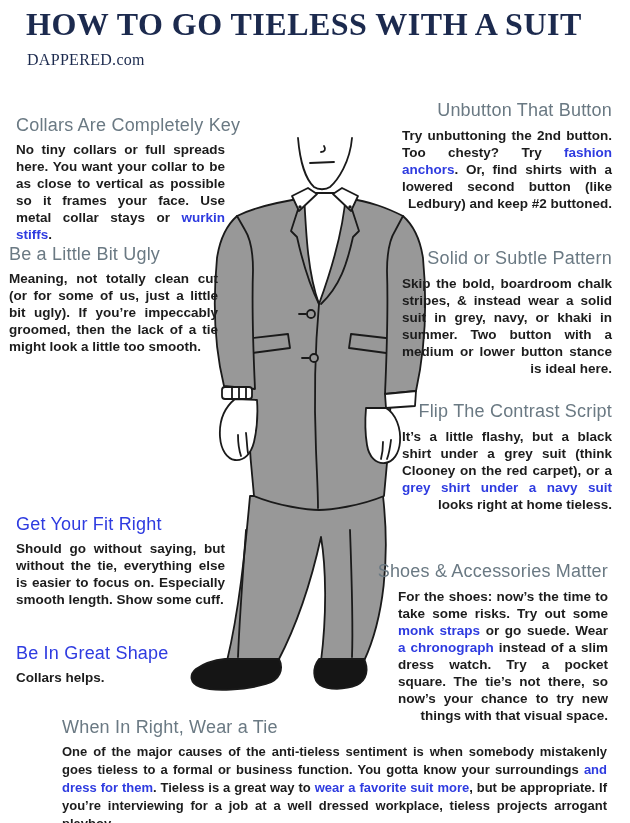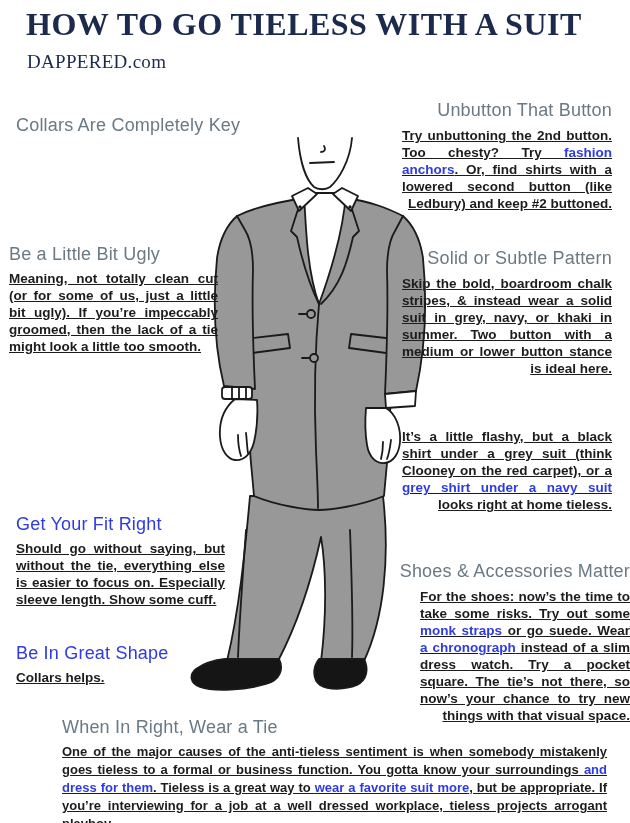--- a/index.html
+++ b/index.html
@@ -2,27 +2,27 @@
 <html style="--title-navy: #1C2A4E; --heading-gray: #6A7983; --link-blue: #2E3BE0; --body-black: #1C1C1C; --suit-gray: #989898; --suit-outline: #1A1A1A; --shoe-black: #151515; --shirt-white: #FFFFFF; --page-bg: #FFFFFF;"><head>
 <meta charset="utf-8">
 <style>
   html,body{margin:0;padding:0;}
   .page{position:relative;width:630px;height:823px;background:var(--page-bg,#fff);
         font-family:"Liberation Sans",sans-serif;overflow:hidden;}
   .title{position:absolute;left:26px;top:6px;font-family:"Liberation Serif",serif;
          font-weight:bold;font-size:32px;letter-spacing:0.5px;
          color:var(--title-navy,#1C2A4E);white-space:nowrap;margin:0;}
   .site{position:absolute;left:27px;top:51px;font-family:"Liberation Serif",serif;
-        font-size:19px;color:var(--title-navy,#1C2A4E);letter-spacing:0.3px;}
+        font-size:16px;color:var(--title-navy,#1C2A4E);letter-spacing:0.3px;}
   .sec{position:absolute;}
   .sec h2{margin:0 0 5px 0;font-size:18px;font-weight:normal;letter-spacing:0.2px;
           color:var(--heading-gray,#6A7983);white-space:nowrap;}
   .sec h2.blue{color:var(--link-blue,#2E3BE0);}
   .sec p{margin:0;font-size:13.5px;line-height:17px;font-weight:bold;
-         color:var(--body-black,#1C1C1C);text-align:justify;text-decoration:underline;}
+         color:var(--body-black,#1C1C1C);text-align:justify;}
   .sec.right h2{position:absolute;right:0;top:0;text-align:left;}
   .sec.right p{margin-top:27px;text-align-last:right;-moz-text-align-last:right;}
   .sec.footer-sec p{font-size:13px;line-height:18px;}
   .lnk{color:var(--link-blue,#2E3BE0);cursor:pointer;}
   .figure{position:absolute;left:158px;top:90px;}
   .figure .ln{stroke:var(--suit-outline,#1A1A1A);}
   .suit{fill:var(--suit-gray,#989898);}
   .shoe{fill:var(--shoe-black,#151515);}
 </style>
 </head>
@@ -81,53 +81,55 @@
       <circle cx="192" cy="117" r="1.7" fill="#1A1A1A" stroke="none"></circle>
 
       <path d="M140,48 C142,72 148,90 156,97 C160,100 168,100 172,97 C180,90 192,72 194,48" fill="#fff"></path>
       <path d="M152,73 L176,72"></path>
       <path d="M166,56 C168,59 167,62 163,62"></path>
     </g>
   </svg>
 
   <section class="sec" style="left:16px;top:115px;width:209px">
     <h2>Collars Are Completely Key</h2>
+    <p><span>No tiny collars or full spreads here. You want your collar to be as close to vertical as possible so it frames your face. Use metal collar stays or </span><span class="lnk">wurkin stiffs</span><span>.</span></p>
   </section>
 
   <section class="sec" style="left:9px;top:244px;width:209px">
     <h2>Be a Little Bit Ugly</h2>
     <p><span>Meaning, not totally clean cut (or for some of us, just a little bit ugly). If you’re impeccably groomed, then the lack of a tie might look a little too smooth.</span></p>
   </section>
 
 
   <section class="sec" style="left:16px;top:514px;width:209px">
     <h2 class="blue">Get Your Fit Right</h2>
-    <p><span>Should go without saying, but without the tie, everything else is easier to focus on. Especially sleeve length.  Show some cuff.</span></p>
+    <p><span>Should go without saying, but without the tie, everything else is easier to focus on. Especially smooth length.  Show some cuff.</span></p>
   </section>
 
   <section class="sec" style="left:16px;top:643px;width:209px">
     <h2 class="blue">Be In Great Shape</h2>
     <p><span>Collars helps.</span></p>
   </section>
 
   <section class="sec right" style="left:402px;top:100px;width:210px">
     <h2>Unbutton That Button</h2>
     <p><span>Try unbuttoning the 2nd button. Too chesty? Try </span><span class="lnk">fashion anchors</span><span>. Or, find shirts with a lowered second button (like Ledbury) and keep #2 buttoned.</span></p>
   </section>
 
   <section class="sec right" style="left:402px;top:248px;width:210px">
     <h2>Solid or Subtle Pattern</h2>
     <p><span>Skip the bold, boardroom chalk stripes, &amp; instead wear a solid suit in grey, navy, or khaki in summer. Two button with a medium or lower button stance is ideal here.</span></p>
   </section>
 
   <section class="sec right" style="left:402px;top:401px;width:210px">
+    <h2>Flip The Contrast Script</h2>
     <p><span>It’s a little flashy, but a black shirt under a grey suit (think Clooney on the red carpet), or a </span><span class="lnk">grey shirt under a navy suit</span><span> looks right at home tieless.</span></p>
   </section>
 
-  <section class="sec right" style="left:420px;top:561px;width:210px">
+  <section class="sec right" style="left:398px;top:561px;width:210px">
     <h2>Shoes &amp; Accessories Matter</h2>
     <p><span>For the shoes: now’s the time to take some risks. Try out some </span><span class="lnk">monk straps</span><span> or go suede.  Wear </span><span class="lnk">a chronograph</span><span> instead of a slim dress watch. Try a pocket square. The tie’s not there, so now’s your chance to try new things with that visual space.</span></p>
   </section>
 
   <section class="sec footer-sec" style="left:62px;top:717px;width:545px">
     <h2>When In Right, Wear a Tie</h2>
     <p><span>One of the major causes of the anti-tieless sentiment is when somebody mistakenly goes tieless to a formal or business function. You gotta know your surroundings </span><span class="lnk">and dress for them</span><span>. Tieless is a great way to </span><span class="lnk">wear a favorite suit more</span><span>, but be appropriate.  If you’re interviewing for a job at a well dressed workplace, tieless projects arrogant playboy.</span></p>
   </section>
 
 </div>

